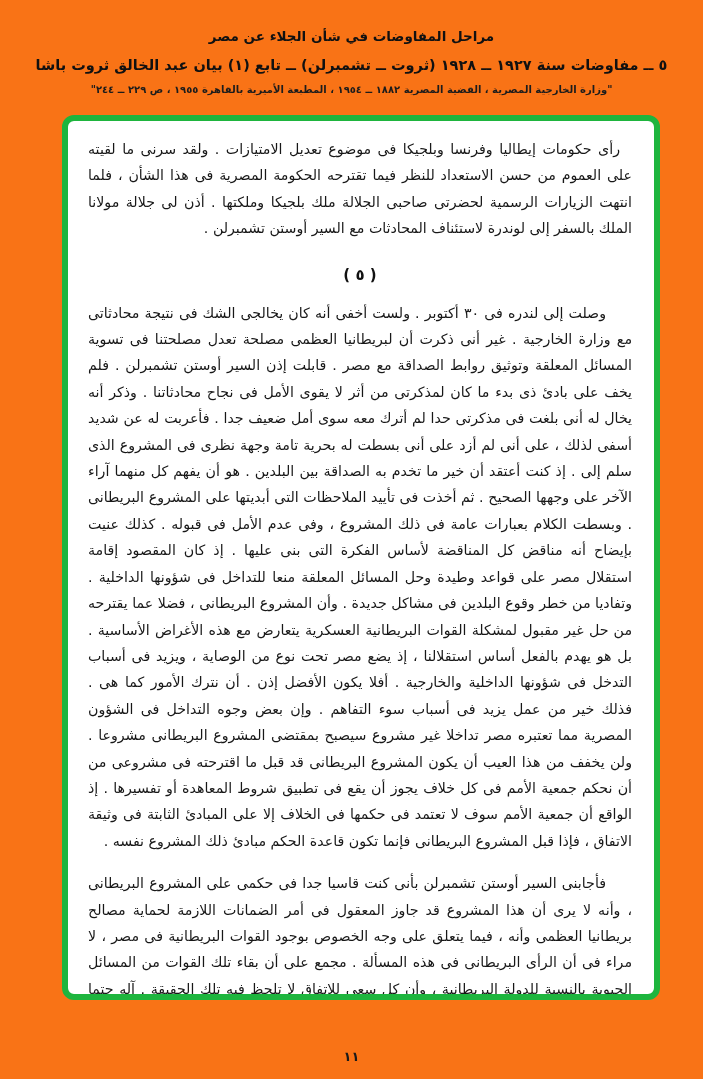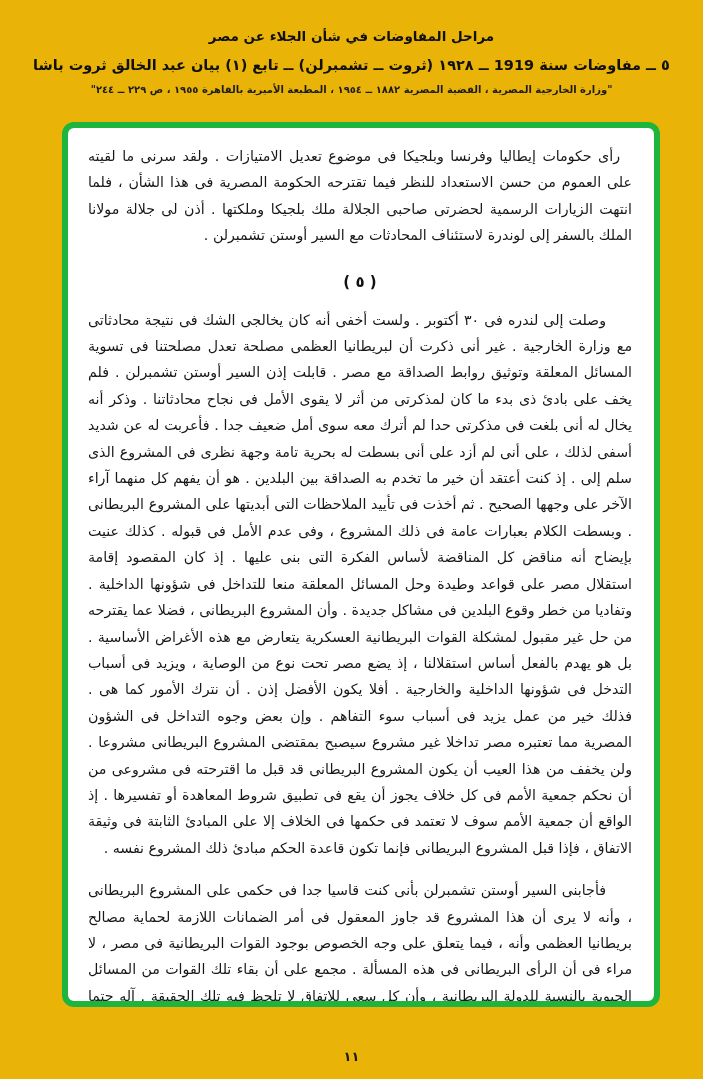--- a/index.html
+++ b/index.html
@@ -4,21 +4,21 @@
 <style>
   html, body {
     margin: 0;
     padding: 0;
     background: #ffffff;
   }
   .page {
     position: relative;
     width: 703px;
     height: 1079px;
-    background: #eab308;
+    background: #f97316;
     font-family: "DejaVu Sans", sans-serif;
     direction: rtl;
     overflow: hidden;
     color: #161616;
   }
   .doc-header {
     position: absolute;
     top: 28px;
     left: 0;
     right: 0;
@@ -37,21 +37,21 @@
     margin-bottom: 11px;
     color: #111111;
   }
   .doc-source {
     font-size: 10px;
     font-weight: bold;
     color: #1c1c1c;
   }
   .doc-box {
     position: absolute;
-    top: 122px;
+    top: 115px;
     left: 62px;
     width: 598px;
     height: 885px;
     box-sizing: border-box;
     border-style: solid;
     border-width: 6px;
     border-radius: 12px;
     padding: 15px 22px 8px 20px;
     overflow: hidden;
     background: #ffffff;
@@ -93,21 +93,21 @@
     letter-spacing: 2px;
   }
 </style>
 </head>
 <body>
 
 <div class="page">
 
   <div class="doc-header">
     <div class="doc-title">مراحل المفاوضات في شأن الجلاء عن مصر</div>
-    <div class="doc-subtitle">٥ ــ مفاوضات سنة 1919 ــ ١٩٢٨ (ثروت ــ تشمبرلن) ــ تابع (١) بيان عبد الخالق ثروت باشا</div>
+    <div class="doc-subtitle">٥ ــ مفاوضات سنة ١٩٢٧ ــ ١٩٢٨ (ثروت ــ تشمبرلن) ــ تابع (١) بيان عبد الخالق ثروت باشا</div>
     <div class="doc-source">"وزارة الخارجية المصرية ، القضية المصرية ١٨٨٢ ــ ١٩٥٤ ، المطبعة الأميرية بالقاهرة ١٩٥٥ ، ص ٢٢٩ ــ ٢٤٤"</div>
   </div>
 
   <div class="doc-box" style="border-color: rgb(30, 181, 62);">
     <p class="para para-first">رأى حكومات إيطاليا وفرنسا وبلجيكا فى موضوع تعديل الامتيازات . ولقد سرنى ما لقيته على العموم من حسن الاستعداد للنظر فيما تقترحه الحكومة المصرية فى هذا الشأن ، فلما انتهت الزيارات الرسمية لحضرتى صاحبى الجلالة ملك بلجيكا وملكتها . أذن لى جلالة مولانا الملك بالسفر إلى لوندرة لاستئناف المحادثات مع السير أوستن تشمبرلن .</p>
     <div class="section-head">( ٥ )</div>
     <p class="para para-indent">وصلت إلى لندره فى ٣٠ أكتوبر . ولست أخفى أنه كان يخالجى الشك فى نتيجة محادثاتى مع وزارة الخارجية . غير أنى ذكرت أن لبريطانيا العظمى مصلحة تعدل مصلحتنا فى تسوية المسائل المعلقة وتوثيق روابط الصداقة مع مصر . قابلت إذن السير أوستن تشمبرلن . فلم يخف على بادئ ذى بدء ما كان لمذكرتى من أثر لا يقوى الأمل فى نجاح محادثاتنا . وذكر أنه يخال له أنى بلغت فى مذكرتى حدا لم أترك معه سوى أمل ضعيف جدا . فأعربت له عن شديد أسفى لذلك ، على أنى لم أزد على أنى بسطت له بحرية تامة وجهة نظرى فى المشروع الذى سلم إلى . إذ كنت أعتقد أن خير ما تخدم به الصداقة بين البلدين . هو أن يفهم كل منهما آراء الآخر على وجهها الصحيح . ثم أخذت فى تأييد الملاحظات التى أبديتها على المشروع البريطانى . وبسطت الكلام بعبارات عامة فى ذلك المشروع ، وفى عدم الأمل فى قبوله . كذلك عنيت بإيضاح أنه مناقض كل المناقضة لأساس الفكرة التى بنى عليها . إذ كان المقصود إقامة استقلال مصر على قواعد وطيدة وحل المسائل المعلقة منعا للتداخل فى شؤونها الداخلية . وتفاديا من خطر وقوع البلدين فى مشاكل جديدة . وأن المشروع البريطانى ، فضلا عما يقترحه من حل غير مقبول لمشكلة القوات البريطانية العسكرية يتعارض مع هذه الأغراض الأساسية . بل هو يهدم بالفعل أساس استقلالنا ، إذ يضع مصر تحت نوع من الوصاية ، ويزيد فى أسباب التدخل فى شؤونها الداخلية والخارجية . أفلا يكون الأفضل إذن . أن نترك الأمور كما هى . فذلك خير من عمل يزيد فى أسباب سوء التفاهم . وإن بعض وجوه التداخل فى الشؤون المصرية مما تعتبره مصر تداخلا غير مشروع سيصبح بمقتضى المشروع البريطانى مشروعا . ولن يخفف من هذا العيب أن يكون المشروع البريطانى قد قبل ما اقترحته فى مشروعى من أن نحكم جمعية الأمم فى كل خلاف يجوز أن يقع فى تطبيق شروط المعاهدة أو تفسيرها . إذ الواقع أن جمعية الأمم سوف لا تعتمد فى حكمها فى الخلاف إلا على المبادئ الثابتة فى وثيقة الاتفاق ، فإذا قبل المشروع البريطانى فإنما تكون قاعدة الحكم مبادئ ذلك المشروع نفسه .</p>
     <p class="para para-indent para-3">فأجابنى السير أوستن تشمبرلن بأنى كنت قاسيا جدا فى حكمى على المشروع البريطانى ، وأنه لا يرى أن هذا المشروع قد جاوز المعقول فى أمر الضمانات اللازمة لحماية مصالح بريطانيا العظمى وأنه ، فيما يتعلق على وجه الخصوص بوجود القوات البريطانية فى مصر ، لا مراء فى أن الرأى البريطانى فى هذه المسألة . مجمع على أن بقاء تلك القوات من المسائل الحيوية بالنسبة للدولة البريطانية ، وأن كل سعى للاتفاق لا تلحظ فيه تلك الحقيقة . آله حتما إلى الفشل والإخفاق . ثم ذكرنى بما قاله لى</p>
   </div>
 

